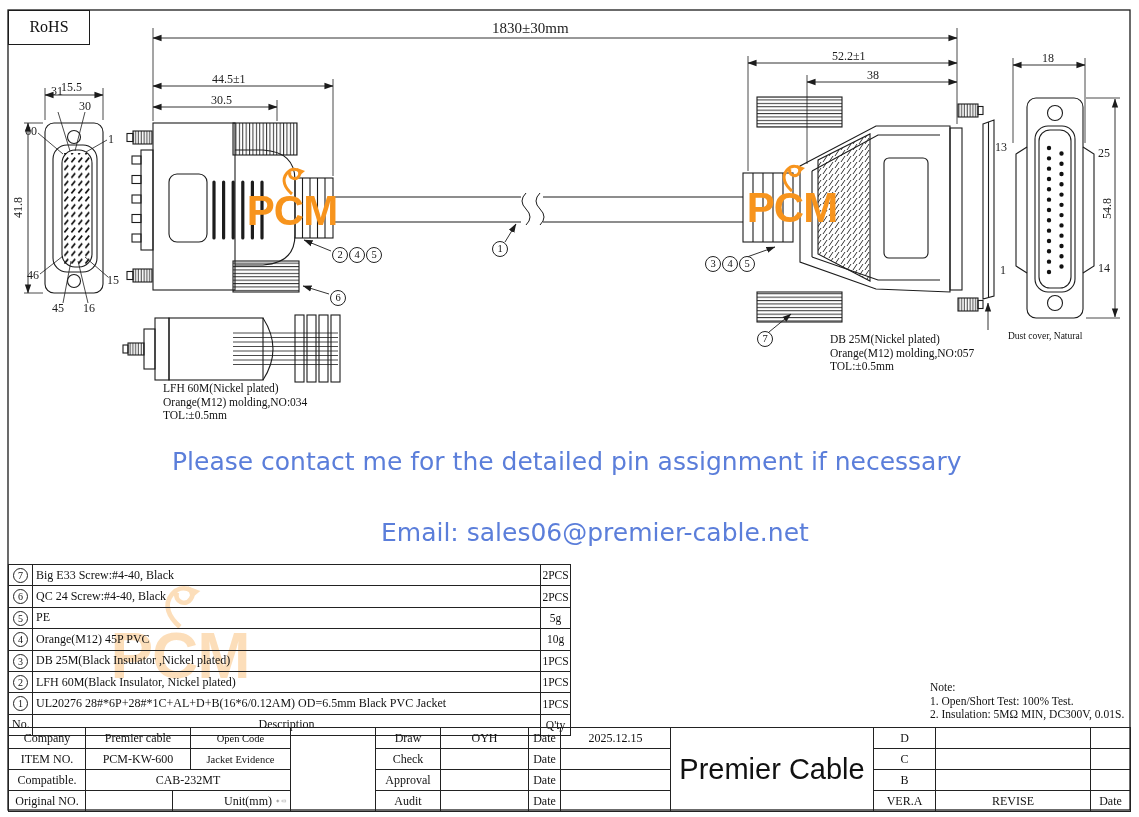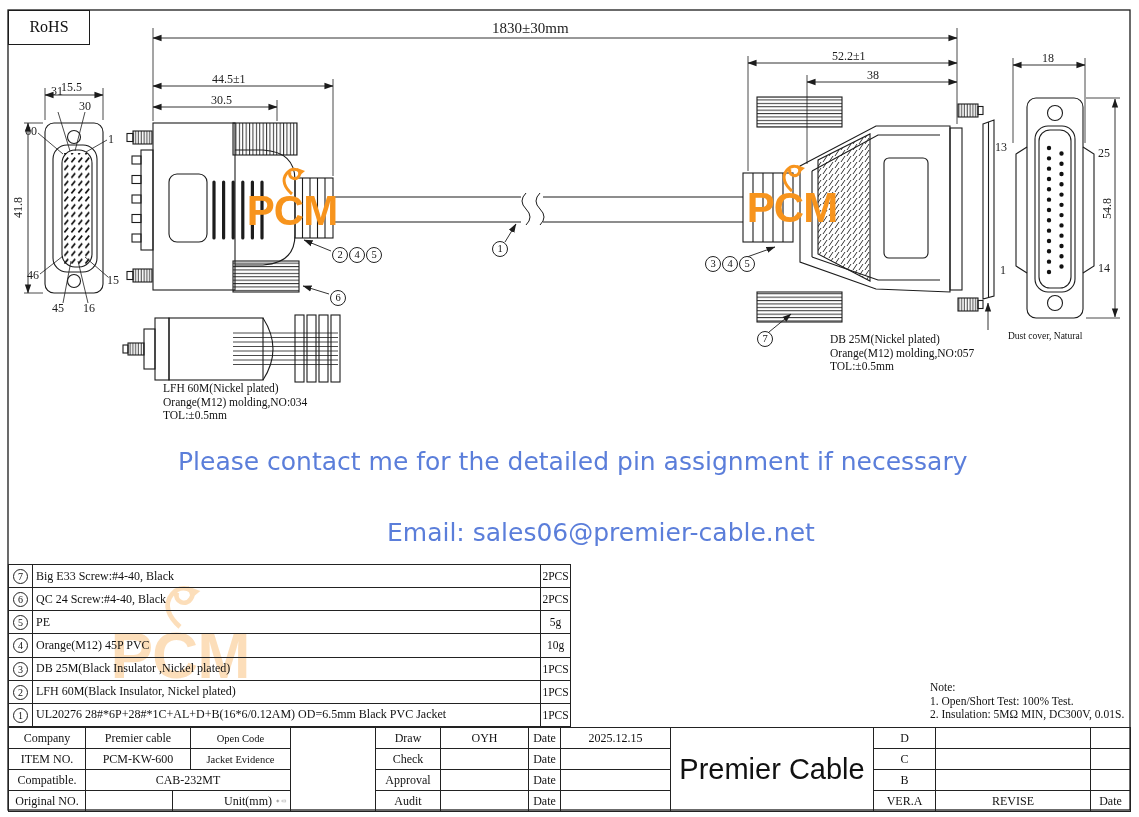--- a/index.html
+++ b/index.html
@@ -13,21 +13,21 @@
   .pinlbl{position:absolute;font-size:12px;color:#1c1c1c;white-space:nowrap;}
   .note{position:absolute;font-size:11.5px;line-height:13.5px;white-space:nowrap;color:#111;}
   .small{font-size:9.5px;}
   .callout{position:absolute;width:14px;height:14px;border:1px solid #222;border-radius:50%;
            font-size:10.5px;line-height:14px;text-align:center;background:#fff;color:#111;}
   .callout-inline{display:inline-block;width:13px;height:13px;border:1px solid #222;border-radius:50%;
            font-size:10px;line-height:13px;text-align:center;background:transparent;vertical-align:middle;}
   .rohs{position:absolute;left:8px;top:10px;width:80px;height:33px;border:1.4px solid #1c1c1c;
         font-size:16px;line-height:31px;text-align:center;background:#fff;}
   .blue-text{position:absolute;color:#5b7eda;font-family:"DejaVu Sans",sans-serif;
-             font-size:25px;white-space:nowrap;margin-left:6px;}
+             font-size:25px;white-space:nowrap;}
   .pcm-logo{position:absolute;color:#f7941d;text-align:center;line-height:1;}
   .pcm-logo .word{font-family:"Liberation Sans",sans-serif;font-weight:bold;font-size:42px;
                   letter-spacing:-1px;}
   .pcm-logo svg{display:block;margin:0 auto -6px auto;}
   .pcm-watermark{opacity:0.30;}
   .pcm-watermark .word{font-size:64px;}
   table.grid{position:absolute;border-collapse:collapse;table-layout:fixed;background:transparent;}
   table.grid td{border:1px solid #222;font-size:12px;padding:0 3px;overflow:hidden;
                 white-space:nowrap;background:transparent;}
   .bom td{height:20.4px;}
@@ -342,20 +342,25 @@
     <tr>
       <td class="no"><span class="callout-inline">2</span></td>
       <td><span>LFH 60M(Black Insulator, Nickel plated)</span></td>
       <td class="qty"><span>1PCS</span></td>
     </tr>
     <tr>
       <td class="no"><span class="callout-inline">1</span></td>
       <td><span>UL20276 28#*6P+28#*1C+AL+D+B(16*6/0.12AM) OD=6.5mm Black PVC Jacket</span></td>
       <td class="qty"><span>1PCS</span></td>
     </tr>
+    <tr>
+      <td class="hdr"><span>No.</span></td>
+      <td class="hdr"><span>Description</span></td>
+      <td class="hdr qty"><span>Q'ty</span></td>
+    </tr>
   </tbody>
     </table>
 
   <table class="grid tb" style="left:8px;top:727px;width:1122px;height:83px;">
     <colgroup>
       <col style="width:77px">
         <col style="width:87px">
         <col style="width:18px">
         <col style="width:100px">
       <col style="width:85px">

